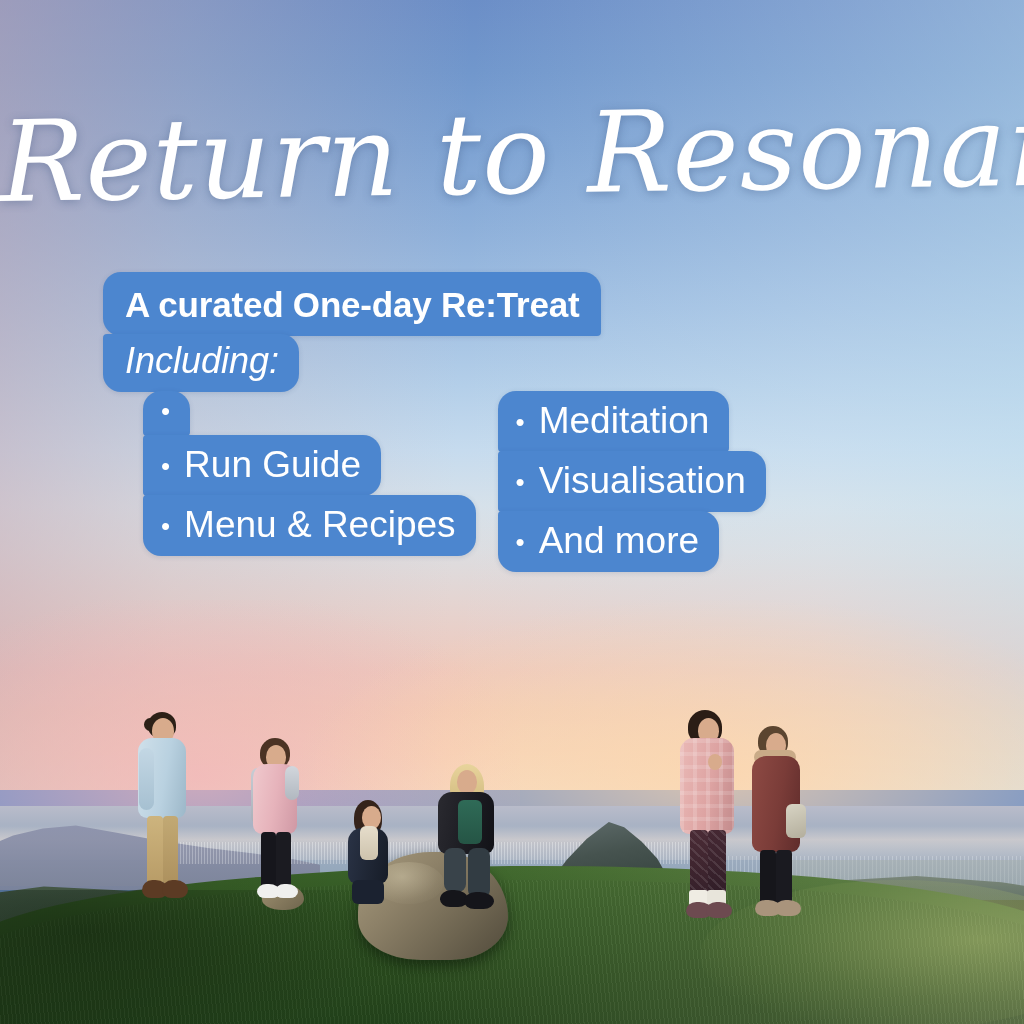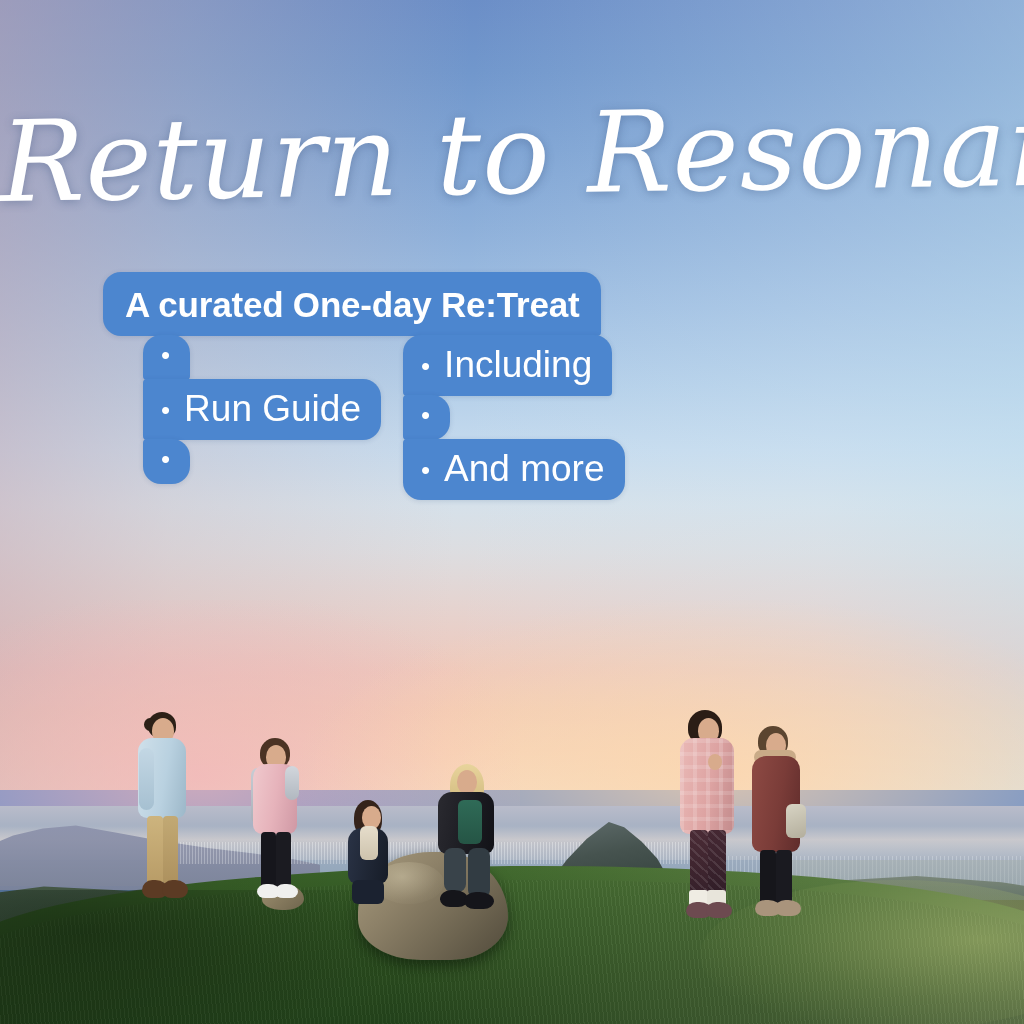--- a/index.html
+++ b/index.html
@@ -413,43 +413,48 @@
   </div>
 
   <div class="title">Return to Resonance</div>
 
   <div class="panel">
 
     <div class="pillrow">
       <div class="pill headline">A curated One-day Re:Treat</div>
     </div>
 
+    <div class="pillrow">
+      <div class="pill including">Including:</div>
+    </div>
 
     <div class="cols">
 
       <div class="col col-left">
         <div class="pill item">
           <span class="bullet">•</span>
         </div>
         <div class="pill item">
           <span class="bullet">•</span>
           <span>Run Guide</span>
         </div>
         <div class="pill item">
           <span class="bullet">•</span>
+          <span>Menu &amp; Recipes</span>
         </div>
       </div>
 
       <div class="col col-right">
         <div class="pill item">
           <span class="bullet">•</span>
-          <span>Including</span>
-        </div>
-        <div class="pill item">
-          <span class="bullet">•</span>
+          <span>Meditation</span>
+        </div>
+        <div class="pill item">
+          <span class="bullet">•</span>
+          <span>Visualisation</span>
         </div>
         <div class="pill item">
           <span class="bullet">•</span>
           <span>And more</span>
         </div>
       </div>
 
     </div>
   </div>
 

